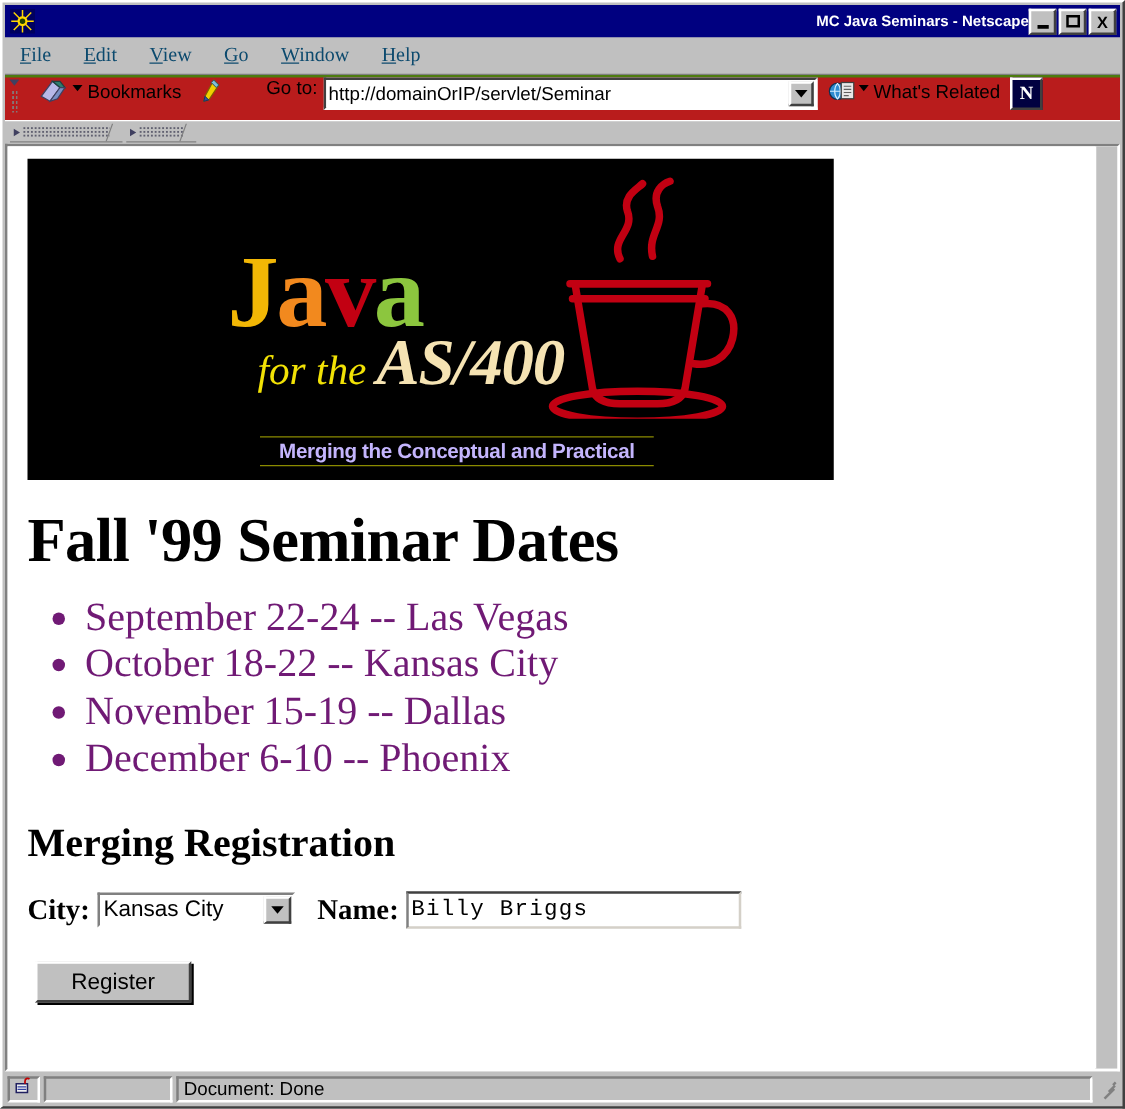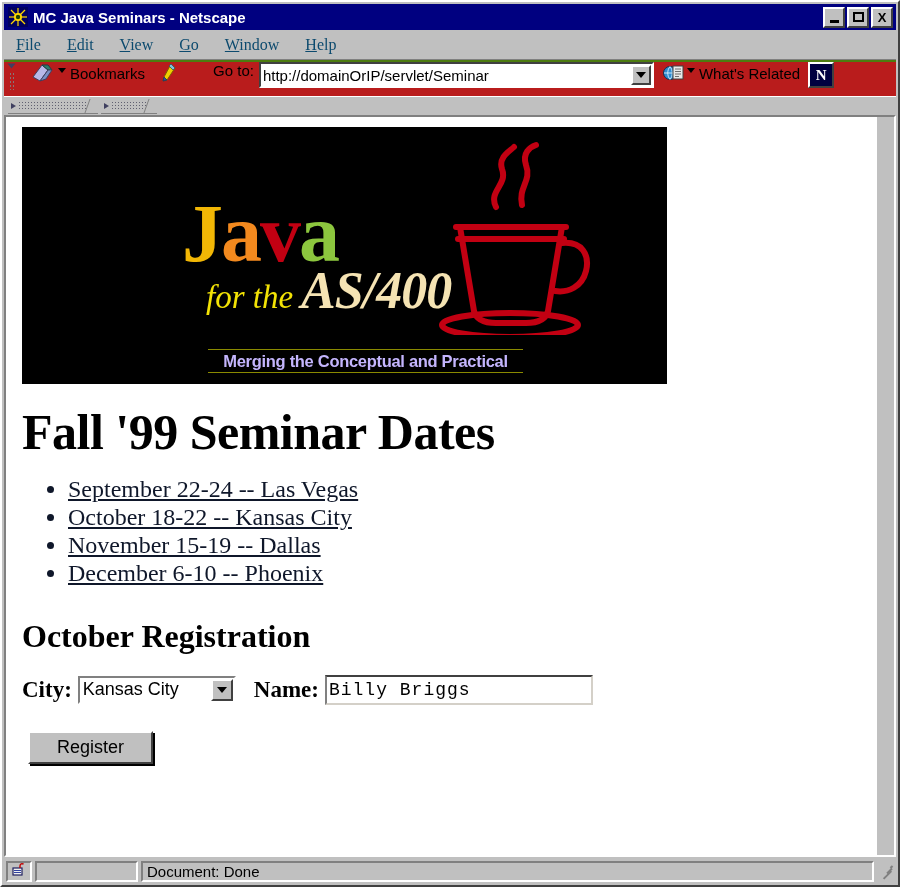--- a/index.html
+++ b/index.html
@@ -36,26 +36,27 @@
     flex: 0 0 auto;
   }
   .title-icon {
     width: 20px; height: 20px;
     margin: 0 5px 0 2px;
     flex: 0 0 auto;
     position: relative;
   }
   .title-text {
     color: #ffffff;
-    font-size: 15px;
+    font-size: 12px;
     font-weight: bold;
     font-family: "Liberation Sans", sans-serif;
     letter-spacing: 0px;
     white-space: nowrap;
     flex: 1 1 auto;
+    text-align: right;
   }
   .titlebar-buttons { display: flex; gap: 2px; padding-right: 1px; }
   .tb-btn {
     width: 22px; height: 21px;
     background: #c0c0c0;
     border-top: 2px solid #ffffff;
     border-left: 2px solid #ffffff;
     border-right: 2px solid #404040;
     border-bottom: 2px solid #404040;
     display: flex; align-items: center; justify-content: center;
@@ -360,24 +361,23 @@
     line-height: 1.05;
     letter-spacing: -0.5px;
   }
   ul.date-list {
     margin: 0 0 0 0;
     padding-left: 46px;
     list-style: disc;
   }
   ul.date-list li {
     font-family: "Liberation Serif", serif;
-    font-size: 24px;
-    color: #0f172a;
+    font-size: 32px;
+    color: #701a75;
     line-height: 1.18;
-    text-decoration: underline;
   }
   h2.reg-title {
     font-family: "Liberation Serif", serif;
     font-weight: bold;
     font-size: 32px;
     color: #000;
     margin: 30px 0 20px 0;
   }
   .form-row {
     display: flex;
@@ -651,21 +651,21 @@
 
       <h1 class="seminar-title">Fall '99 Seminar Dates</h1>
 
       <ul class="date-list">
         <li>September 22-24 -- Las Vegas</li>
         <li>October 18-22 -- Kansas City</li>
         <li>November 15-19 -- Dallas</li>
         <li>December 6-10 -- Phoenix</li>
       </ul>
 
-      <h2 class="reg-title">October Registration</h2>
+      <h2 class="reg-title">Merging Registration</h2>
 
       <div class="form-row">
         <span class="form-label">City:</span>
         <div class="sel-box">
           <span class="sel-value">Kansas City</span>
           <span class="sel-arrow"></span>
         </div>
         <span class="form-label name-label">Name:</span>
         <div class="text-box">
           <input type="text" value="Billy Briggs" style="">

